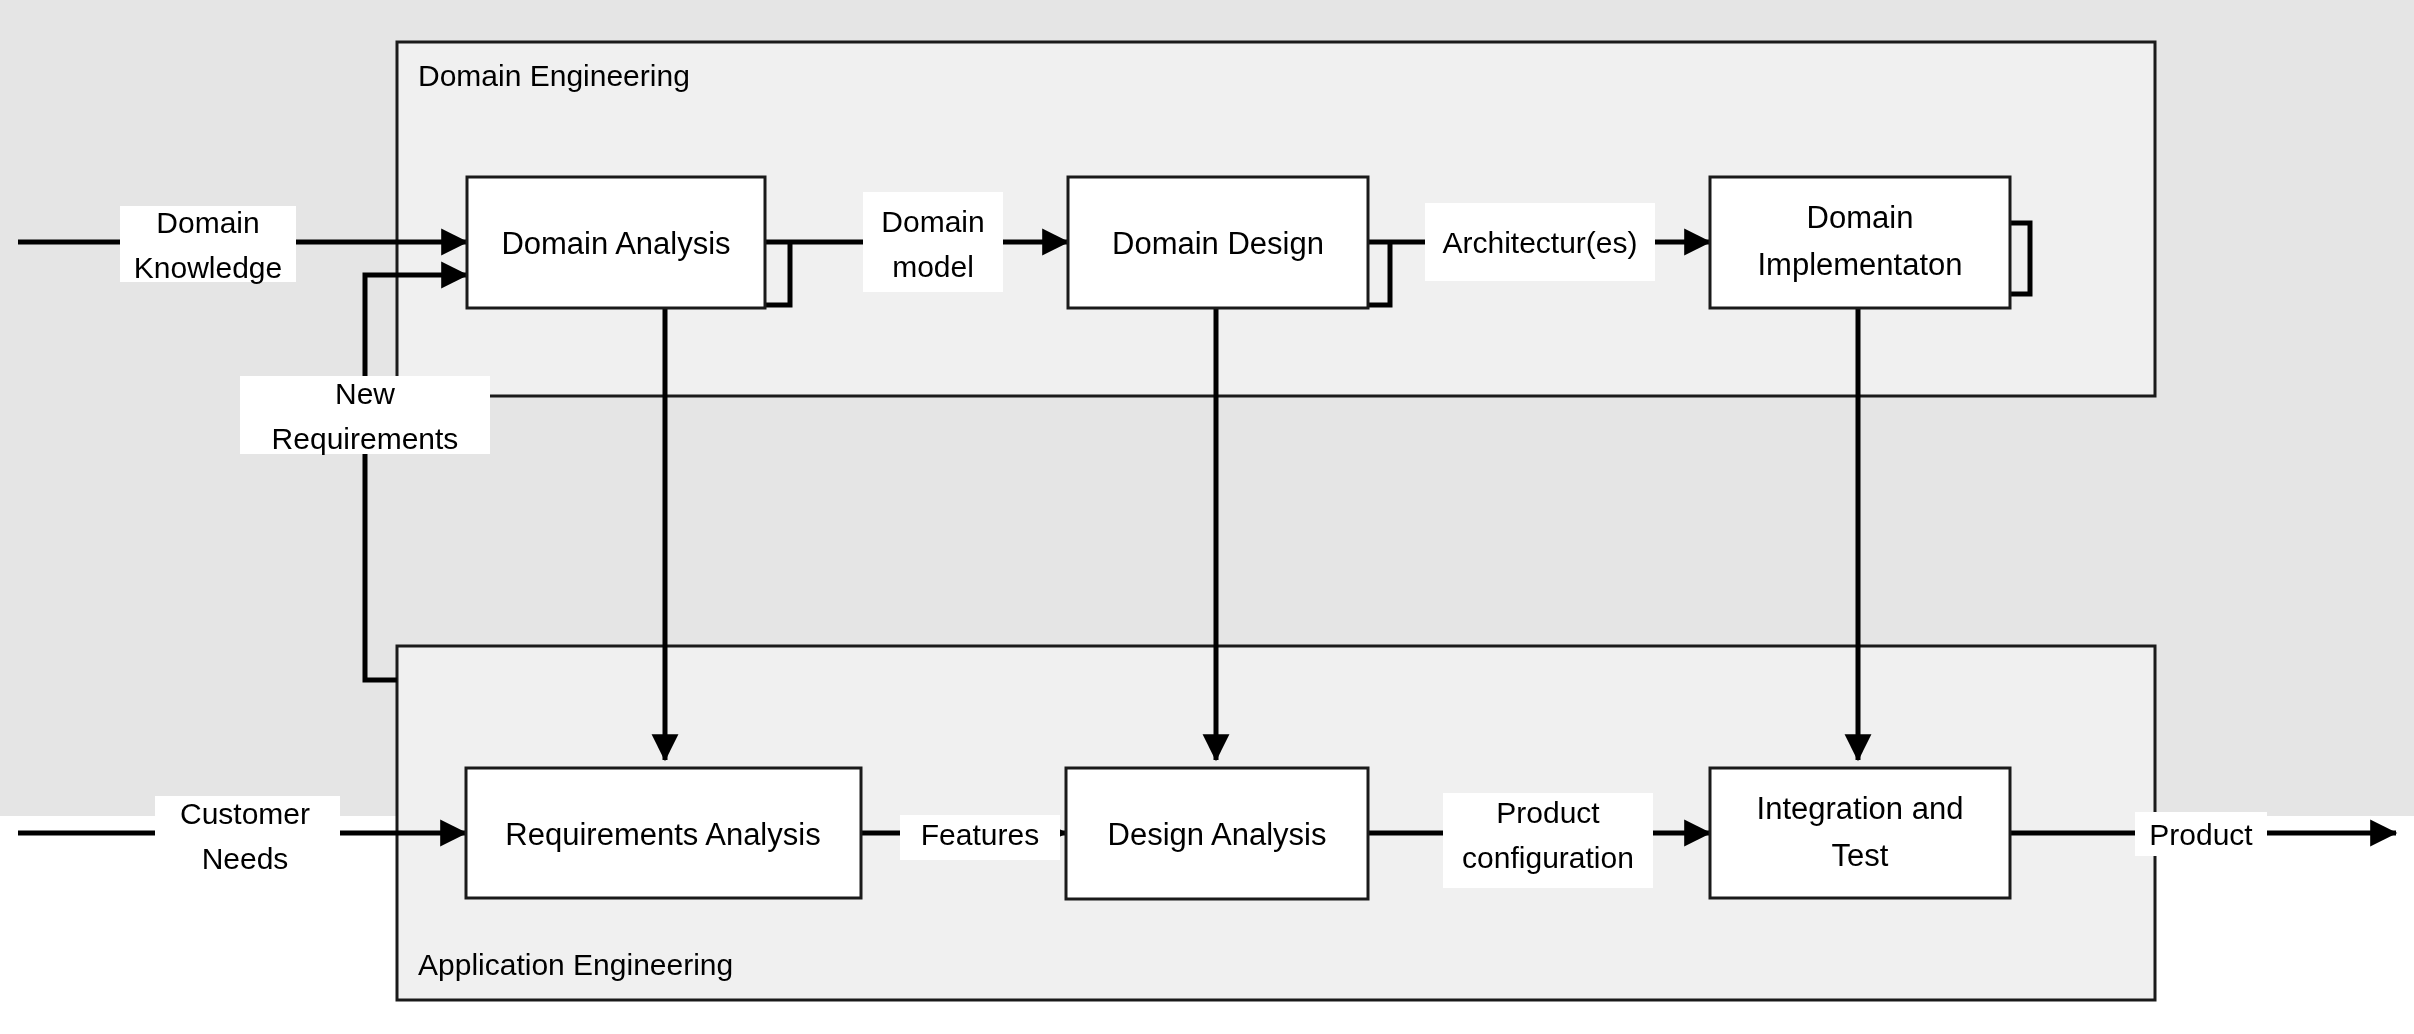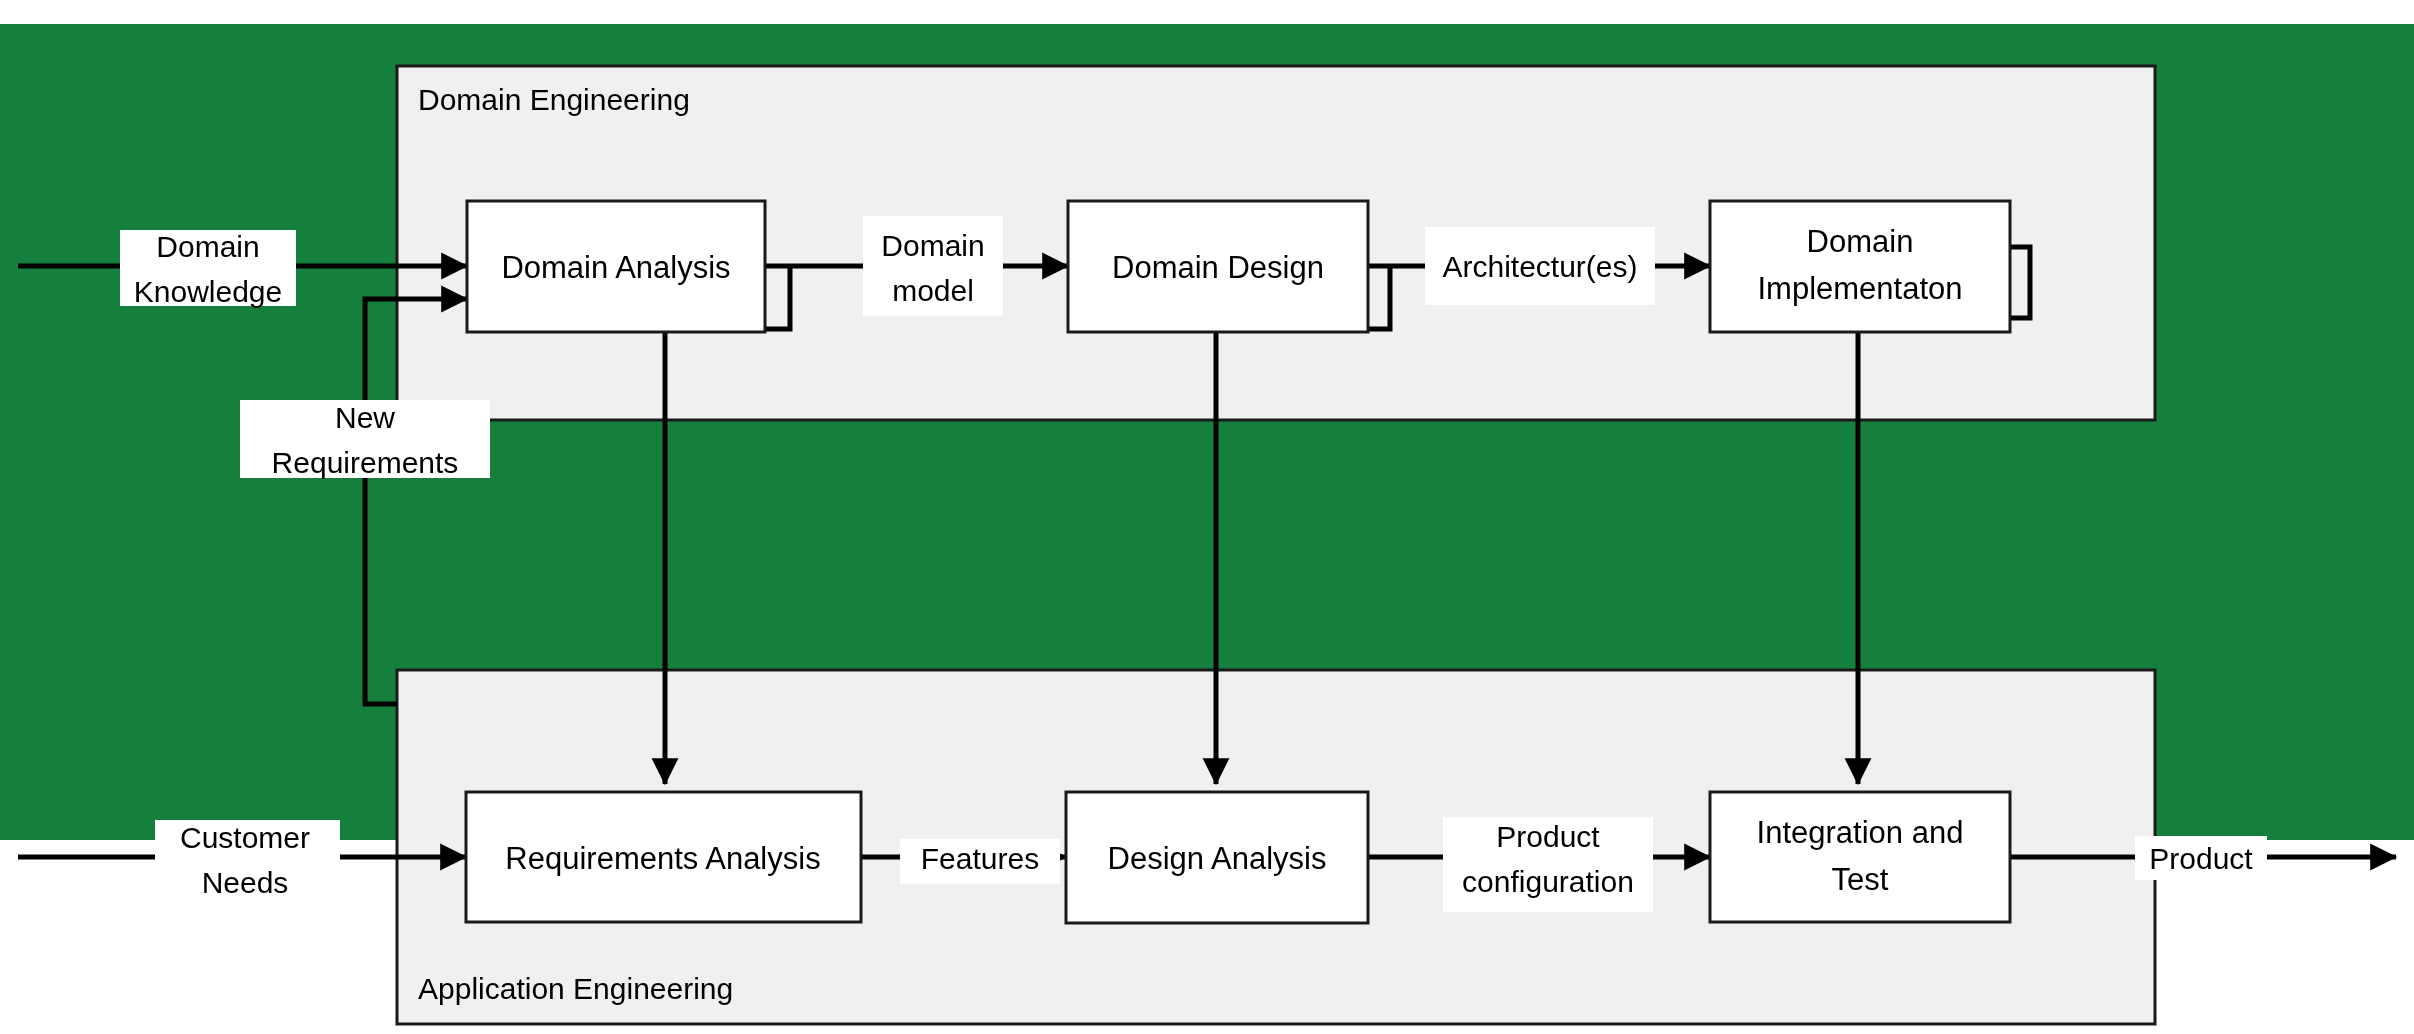--- a/index.html
+++ b/index.html
@@ -10,22 +10,21 @@
   body {
     width: 2414px;
     height: 1034px;
     overflow: hidden;
     font-family: "Liberation Sans", sans-serif;
   }
   #canvas {
     position: relative;
     width: 2414px;
     height: 816px;
-    background: #15803d;
-    margin-top: 24px;
+    background: #e5e5e5;
   }
   svg#diagram {
     position: absolute;
     top: 0;
     left: 0;
     width: 2414px;
     height: 1034px;
   }
   .panel-rect {
     fill: #f0f0f0;

